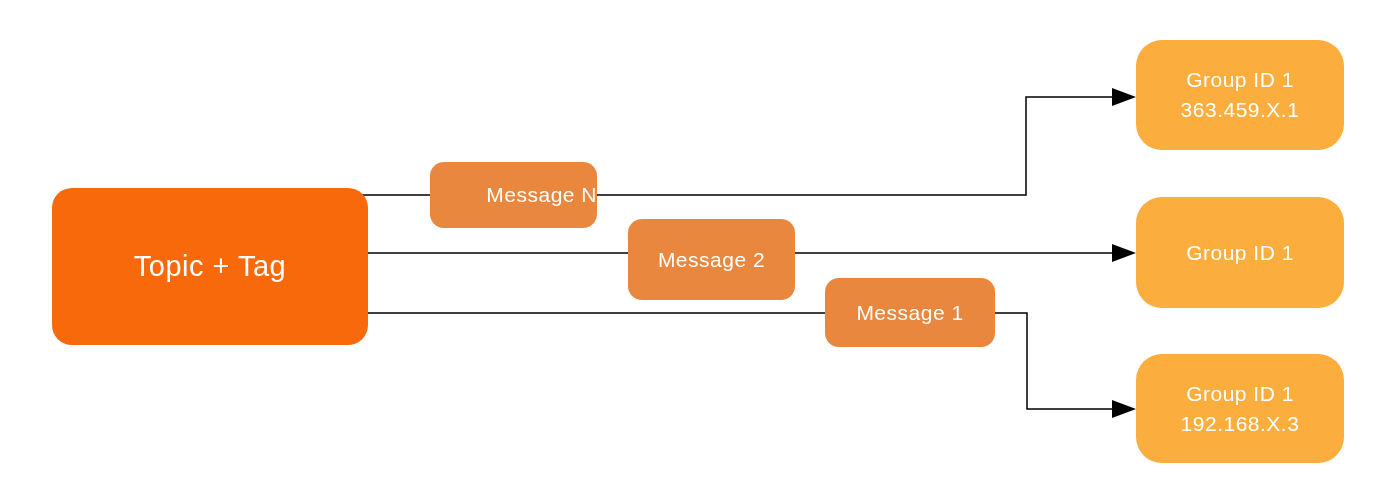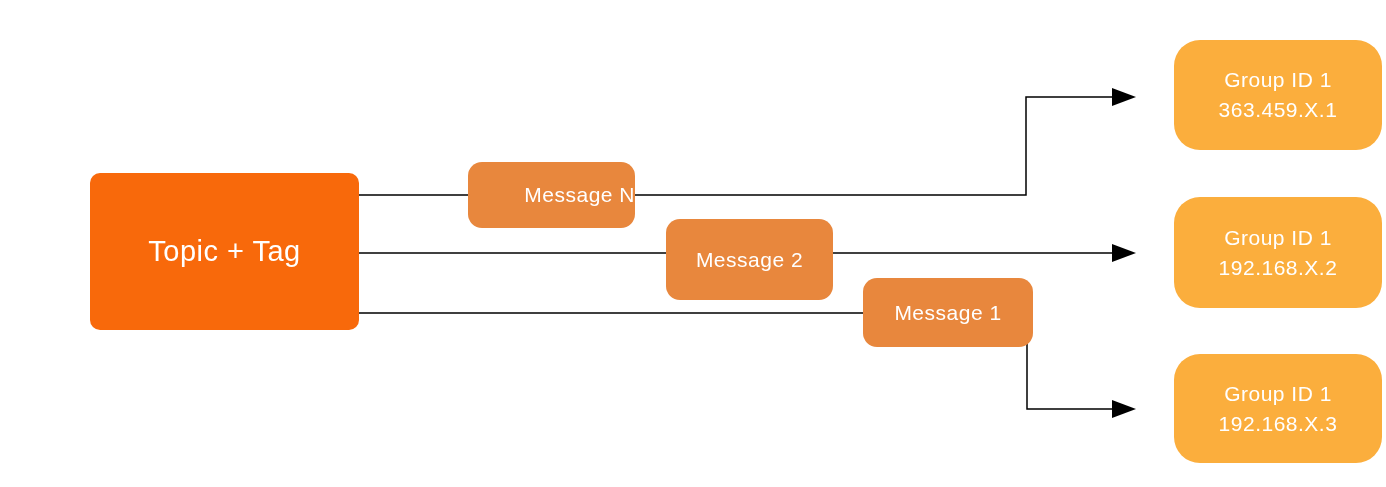--- a/index.html
+++ b/index.html
@@ -25,28 +25,27 @@
   .node {
     position: absolute;
     display: flex;
     flex-direction: column;
     align-items: center;
     justify-content: center;
     color: #ffffff;
     font-weight: 300;
     text-align: center;
     letter-spacing: 0.5px;
-    margin-left: 38px;
   }
   .node-source {
     left: 52px;
-    top: 173px;
-    width: 269px;
+    top: 188px;
+    width: 316px;
     height: 157px;
-    border-radius: 10px;
+    border-radius: 20px;
     font-size: 29px;
   }
   .node-message {
     width: 167px;
     height: 66px;
     border-radius: 14px;
     font-size: 21px;
   }
   .node-message-n { left: 430px; top: 162px; align-items: flex-end; }
   .node-message-2 { left: 628px; top: 219px; height: 81px; }
@@ -99,21 +98,20 @@
     <span>Message 1</span>
   </div>
 
   <div class="node node-group node-group-1" style="background: rgb(251, 174, 61);">
     <span>Group ID 1</span>
     <span>363.459.X.1</span>
   </div>
 
   <div class="node node-group node-group-2" style="background: rgb(251, 174, 61);">
     <span>Group ID 1</span>
-    <span>192.168.X.2</span>
   </div>
 
   <div class="node node-group node-group-3" style="background: rgb(251, 174, 61);">
     <span>Group ID 1</span>
     <span>192.168.X.3</span>
   </div>
 
 </div>
 
 </body></html>

